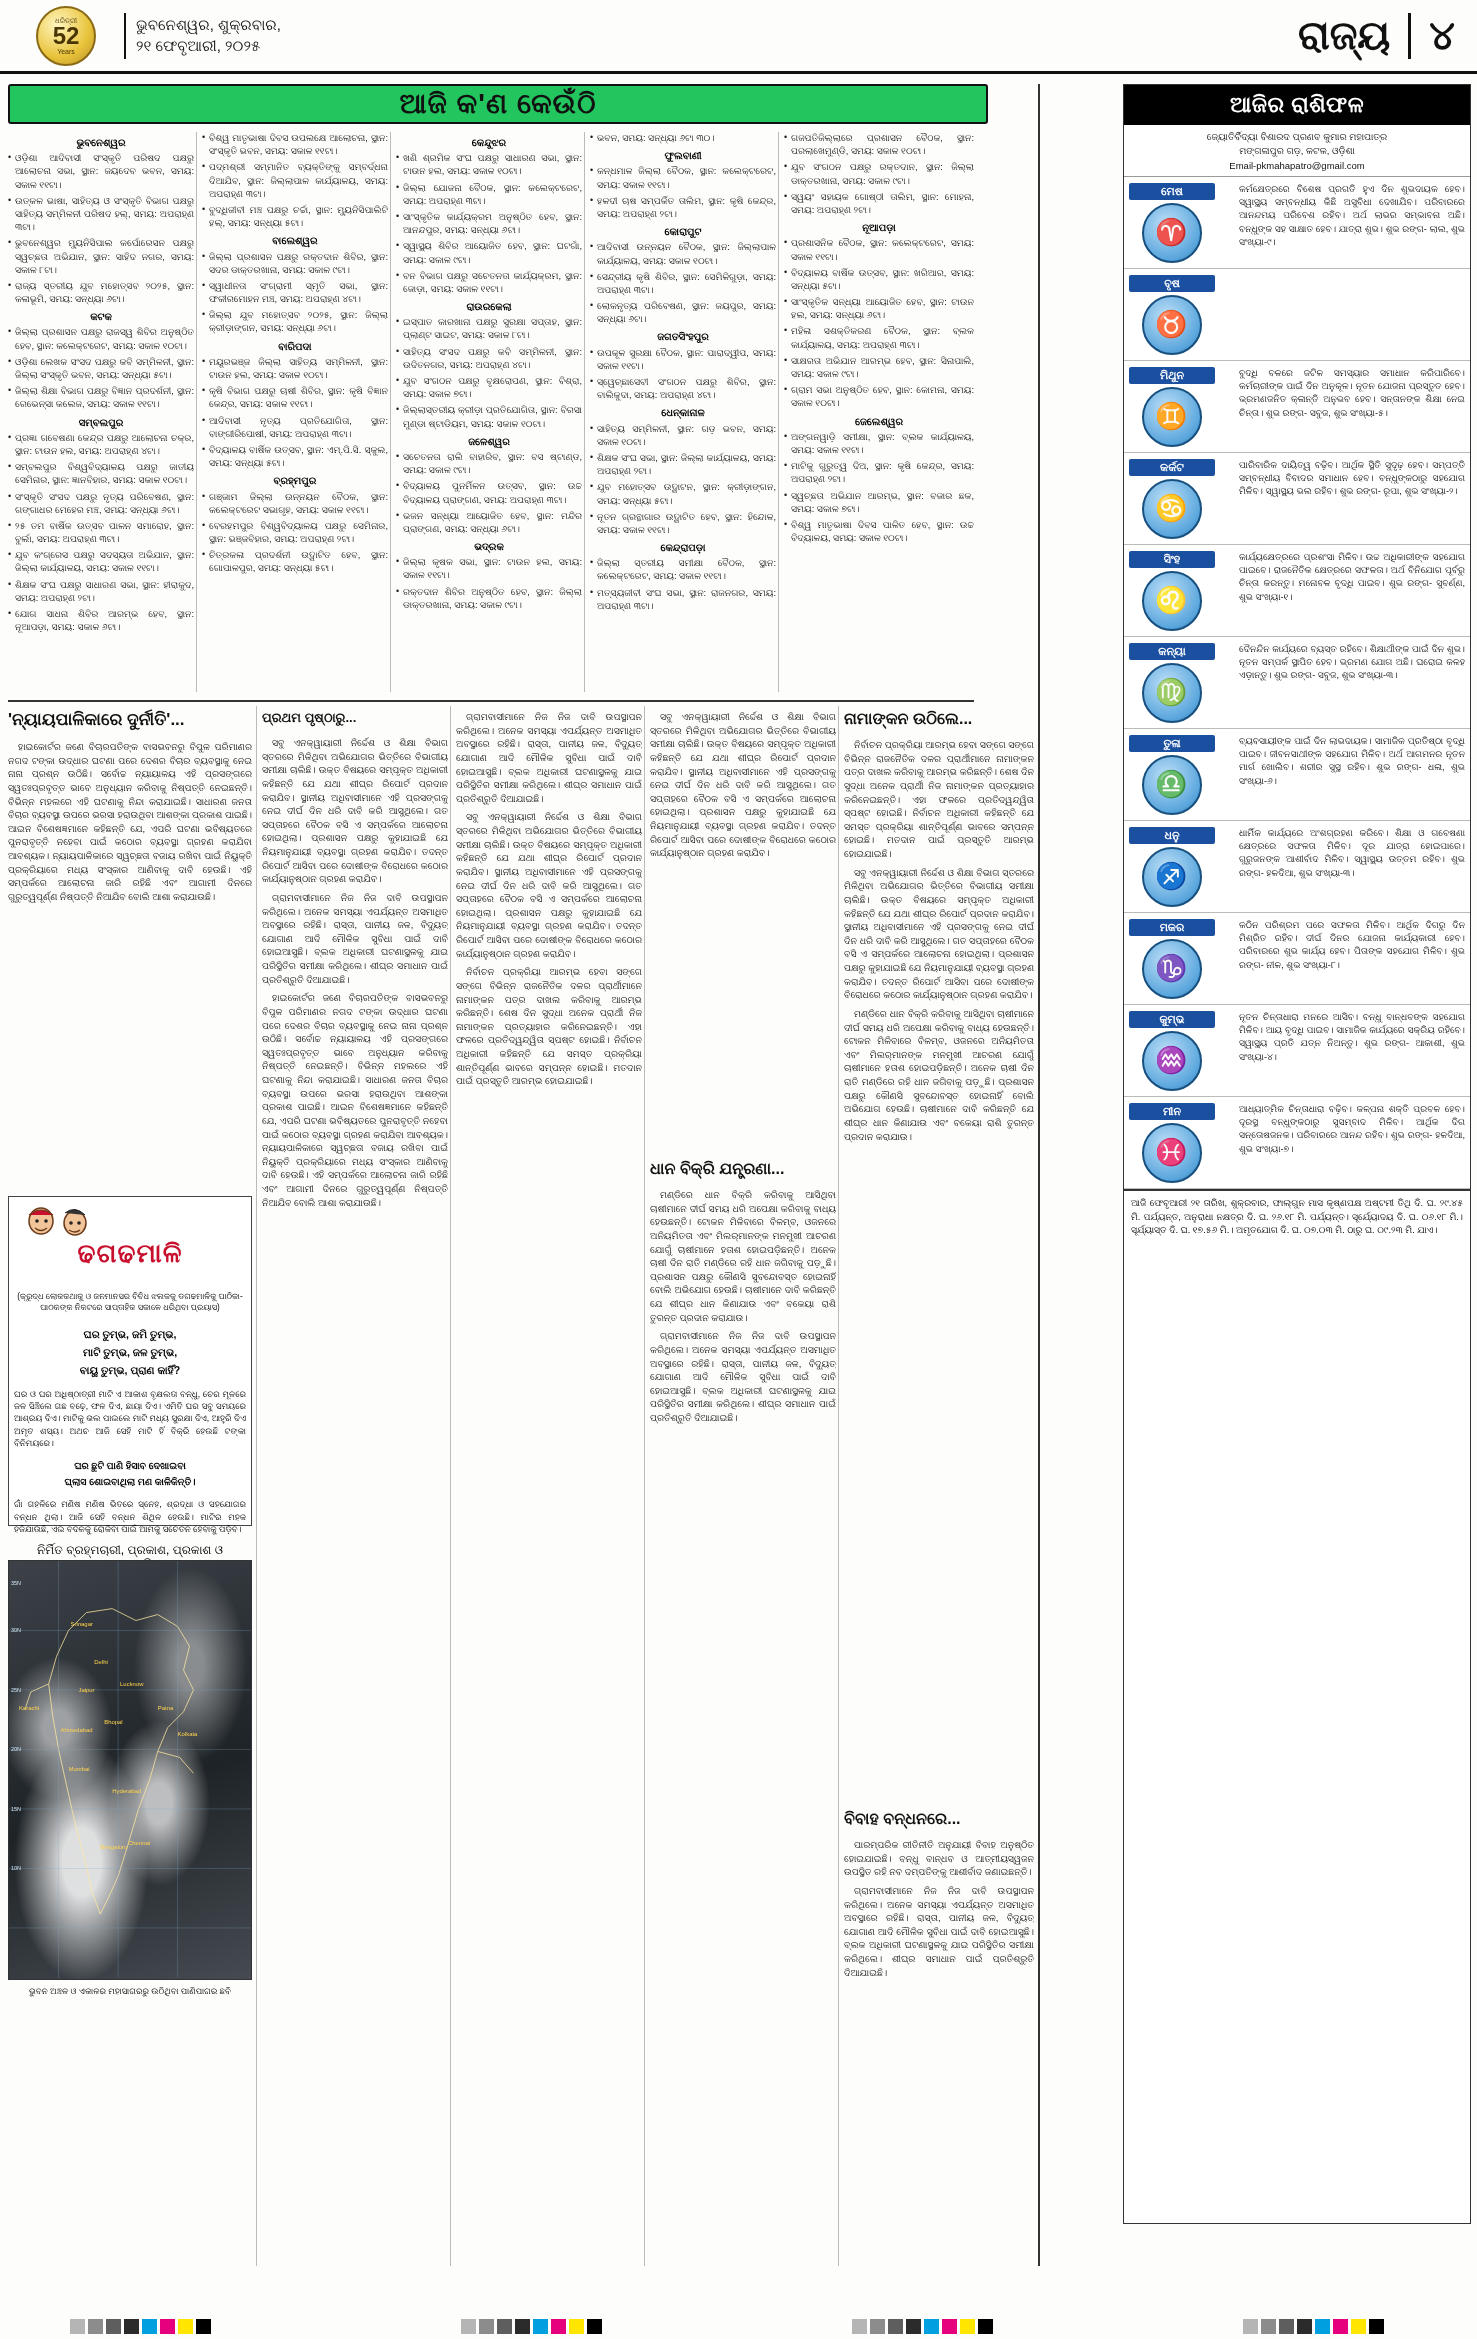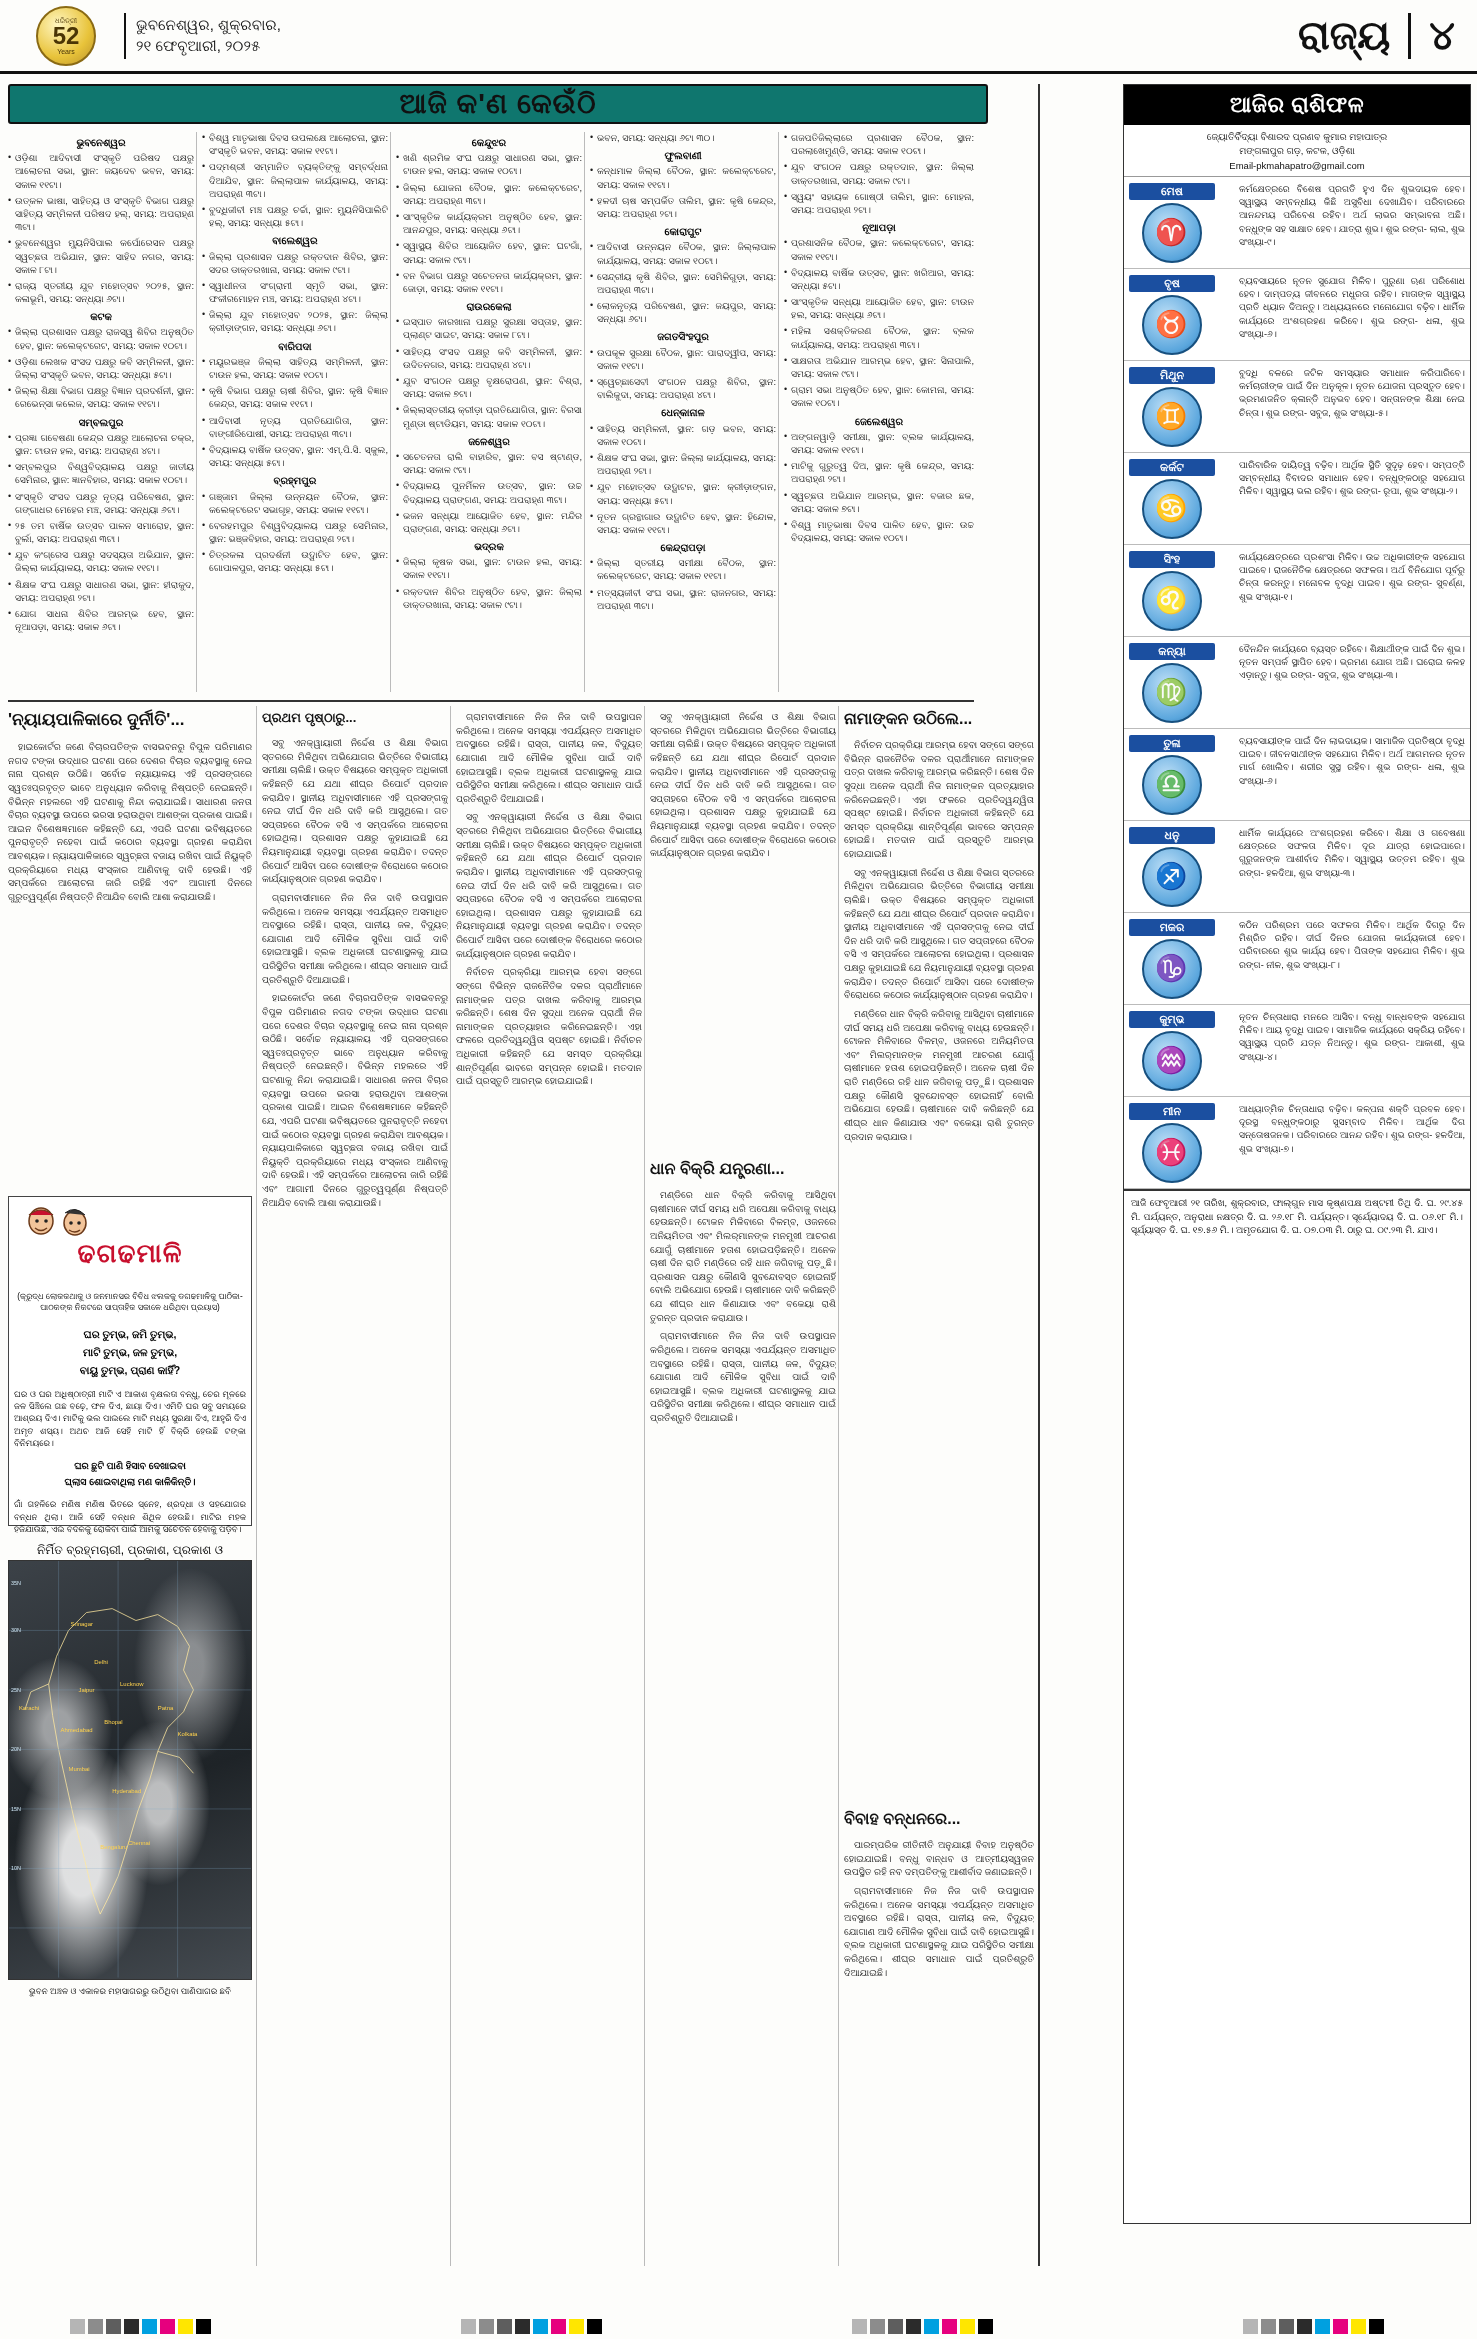--- a/index.html
+++ b/index.html
@@ -50,21 +50,21 @@
 
   
   .col-rule { position: absolute; width: 1px; background: #bbb; }
   .hrule { position: absolute; height: 1px; background: #999; }
 
   
   .banner {
     position: absolute; left: 8px; top: 84px; width: 980px; height: 40px;
     border: 2px solid #111; border-radius: 3px;
     display: flex; align-items: center; justify-content: center;
-    background: #0f766e;
+    background: #22c55e;
   }
   .banner-text { font-size: 28px; font-weight: bold; letter-spacing: 1px; color: #111; }
 
   
   .listing {
     position: absolute; top: 132px; height: 560px;
     font-size: 9.3px; line-height: 1.42; color: #1b1b1b; text-align: justify;
     overflow: hidden;
   }
   .lcat {
@@ -441,21 +441,20 @@
             <div class="rashi-name">ମେଷ</div>
             <div class="rashi-disc">♈</div>
           </div>
           <div class="rashi-text">କର୍ମକ୍ଷେତ୍ରରେ ବିଶେଷ ପ୍ରଗତି ହୁଏ ଦିନ ଶୁଭଦାୟକ ହେବ। ସ୍ୱାସ୍ଥ୍ୟ ସମ୍ବନ୍ଧୀୟ କିଛି ଅସୁବିଧା ଦେଖାଯିବ। ପରିବାରରେ ଆନନ୍ଦମୟ ପରିବେଶ ରହିବ। ଅର୍ଥ ଲାଭର ସମ୍ଭାବନା ଅଛି। ବନ୍ଧୁଙ୍କ ସହ ସାକ୍ଷାତ ହେବ। ଯାତ୍ରା ଶୁଭ। ଶୁଭ ରଙ୍ଗ- ଲାଲ, ଶୁଭ ସଂଖ୍ୟା-୯।</div>
         </div>
         <div class="rashi-row">
           <div class="rashi-icon-wrap">
             <div class="rashi-name">ବୃଷ</div>
             <div class="rashi-disc">♉</div>
           </div>
-          <div class="rashi-text">ବ୍ୟବସାୟରେ ନୂତନ ସୁଯୋଗ ମିଳିବ। ପୁରୁଣା ଋଣ ପରିଶୋଧ ହେବ। ଦାମ୍ପତ୍ୟ ଜୀବନରେ ମଧୁରତା ରହିବ। ମାତାଙ୍କ ସ୍ୱାସ୍ଥ୍ୟ ପ୍ରତି ଧ୍ୟାନ ଦିଅନ୍ତୁ। ଅଧ୍ୟୟନରେ ମନୋଯୋଗ ବଢ଼ିବ। ଧାର୍ମିକ କାର୍ଯ୍ୟରେ ଅଂଶଗ୍ରହଣ କରିବେ। ଶୁଭ ରଙ୍ଗ- ଧଳା, ଶୁଭ ସଂଖ୍ୟା-୬।</div>
         </div>
         <div class="rashi-row">
           <div class="rashi-icon-wrap">
             <div class="rashi-name">ମିଥୁନ</div>
             <div class="rashi-disc">♊</div>
           </div>
           <div class="rashi-text">ବୁଦ୍ଧି ବଳରେ ଜଟିଳ ସମସ୍ୟାର ସମାଧାନ କରିପାରିବେ। କର୍ମଚାରୀଙ୍କ ପାଇଁ ଦିନ ଅନୁକୂଳ। ନୂତନ ଯୋଜନା ପ୍ରସ୍ତୁତ ହେବ। ଭ୍ରମଣଜନିତ କ୍ଳାନ୍ତି ଅନୁଭବ ହେବ। ସନ୍ତାନଙ୍କ ଶିକ୍ଷା ନେଇ ଚିନ୍ତା। ଶୁଭ ରଙ୍ଗ- ସବୁଜ, ଶୁଭ ସଂଖ୍ୟା-୫।</div>
         </div>
         <div class="rashi-row">
           <div class="rashi-icon-wrap">

